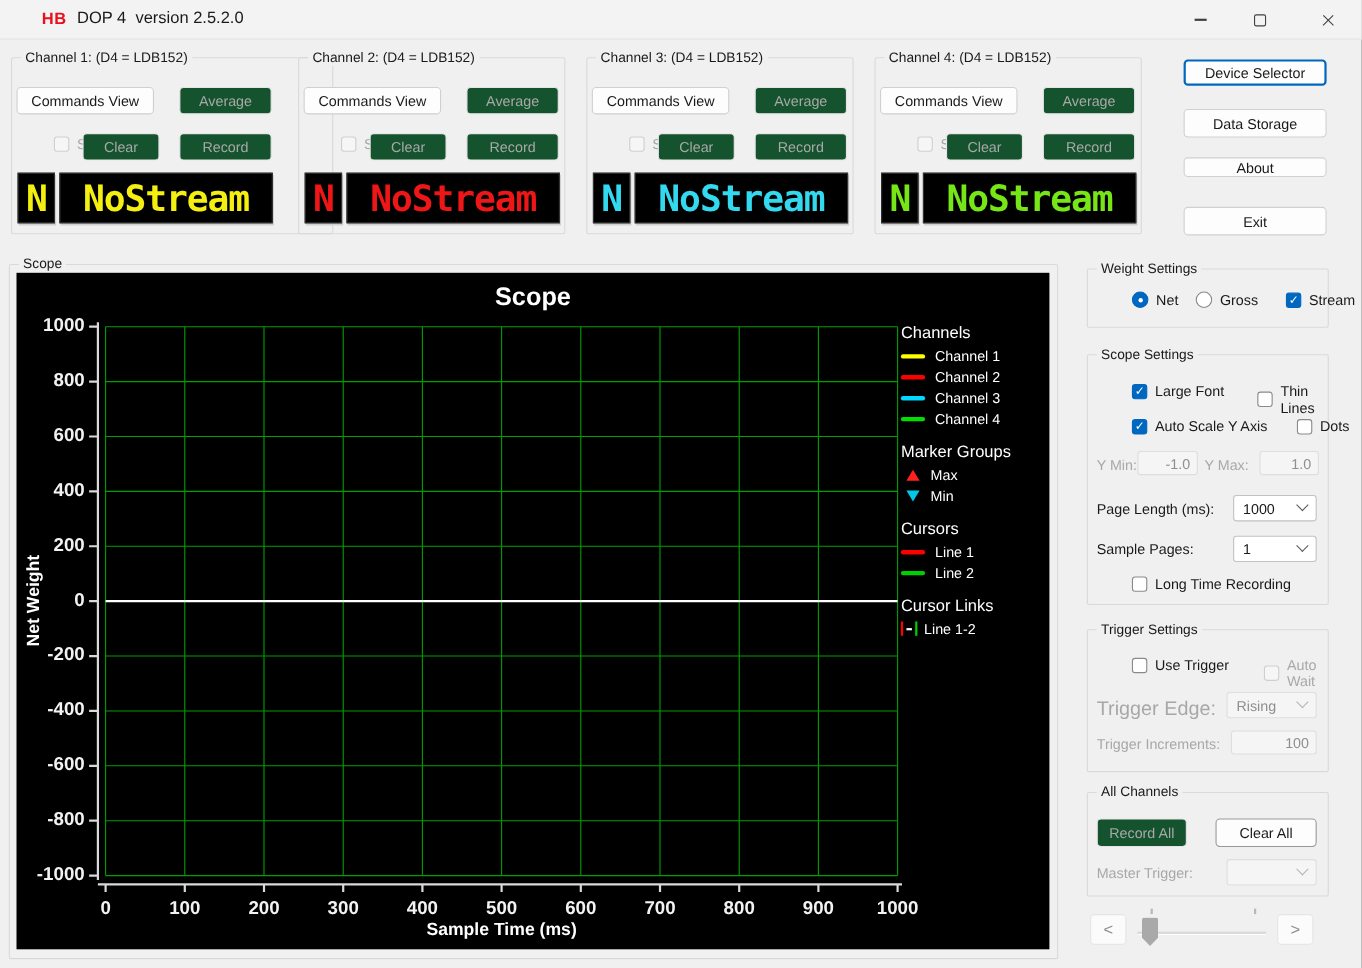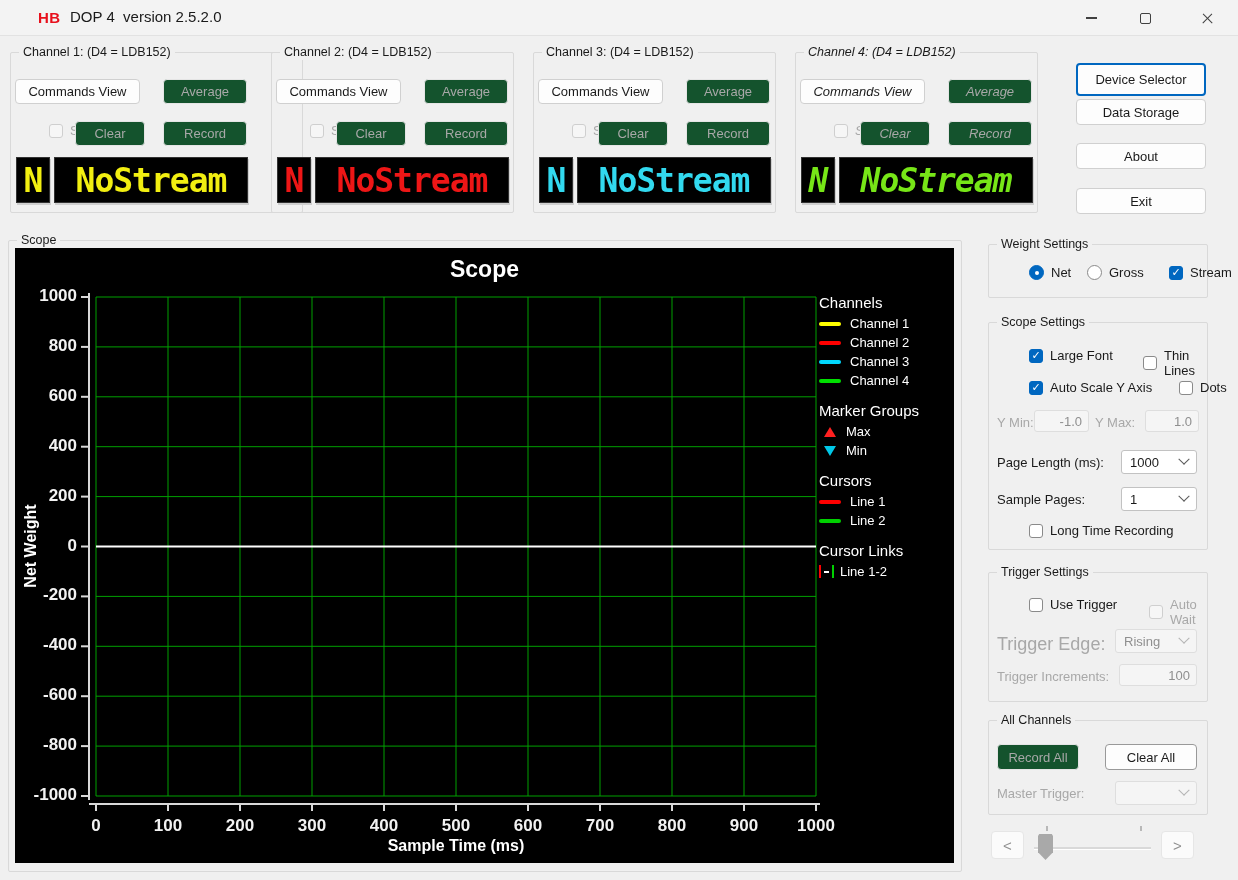--- a/index.html
+++ b/index.html
@@ -128,37 +128,37 @@
   <div class="ctl-row" style="left:6px;top:70px;">
     <span class="cb disabled"></span>
     <span class="lbl dim">Scp.</span>
   </div>
   <div class="win-btn disabled" style="left:64px;top:68px;width:70px;height:25px;">Clear</div>
   <div class="win-btn disabled" style="left:152px;top:68px;width:84px;height:25px;">Record</div>
   <div class="lcd" style="left: 5px; top: 104px; width: 34px; height: 46px; color: rgb(50, 217, 239);">N</div>
   <div class="lcd" style="left: 43px; top: 104px; width: 194px; height: 46px; color: rgb(50, 217, 239);">NoStream</div>
 </div>
 
-<div class="groupbox" style="left:795px;top:52px;width:243px;height:161px;font-style:italic;">
+<div class="groupbox" style="left:795px;top:52px;width:243px;height:161px;">
   <span class="gb-title">Channel 4: (D4 = LDB152)</span>
   <div class="win-btn" style="left:4px;top:26px;width:125px;height:25px;">Commands View</div>
   <div class="win-btn disabled" style="left:152px;top:26px;width:84px;height:25px;">Average</div>
   <div class="ctl-row" style="left:6px;top:70px;">
     <span class="cb disabled"></span>
     <span class="lbl dim">Scp.</span>
   </div>
   <div class="win-btn disabled" style="left:64px;top:68px;width:70px;height:25px;">Clear</div>
   <div class="win-btn disabled" style="left:152px;top:68px;width:84px;height:25px;">Record</div>
   <div class="lcd" style="left: 5px; top: 104px; width: 34px; height: 46px; color: rgb(119, 230, 23);">N</div>
   <div class="lcd" style="left: 43px; top: 104px; width: 194px; height: 46px; color: rgb(119, 230, 23);">NoStream</div>
 </div>
 
-<div class="win-btn focused" style="left:1076px;top:63px;width:130px;height:33px;">Device Selector</div>
+<div class="win-btn focused" style="left:1076px;top:54px;width:130px;height:24px;">Device Selector</div>
 <div class="win-btn" style="left:1076px;top:99px;width:130px;height:26px;">Data Storage</div>
-<div class="win-btn" style="left:1076px;top:143px;width:130px;height:26px;">About</div>
+<div class="win-btn" style="left:1076px;top:143px;width:130px;height:18px;">About</div>
 <div class="win-btn" style="left:1076px;top:188px;width:130px;height:26px;">Exit</div>
 
 <div class="groupbox" style="left:8px;top:240px;width:954px;height:632px;">
   <span class="gb-title">Scope</span>
   <div class="scope-canvas">
     <div class="scope-title">Scope</div>
     <svg id="scope-grid" width="939" height="615" style="position:absolute;left:0;top:0;">
         <line x1="81" y1="49" x2="81" y2="548" stroke="#00a000" stroke-width="1"></line>
         <line x1="153" y1="49" x2="153" y2="548" stroke="#00a000" stroke-width="1"></line>
         <line x1="225" y1="49" x2="225" y2="548" stroke="#00a000" stroke-width="1"></line>

